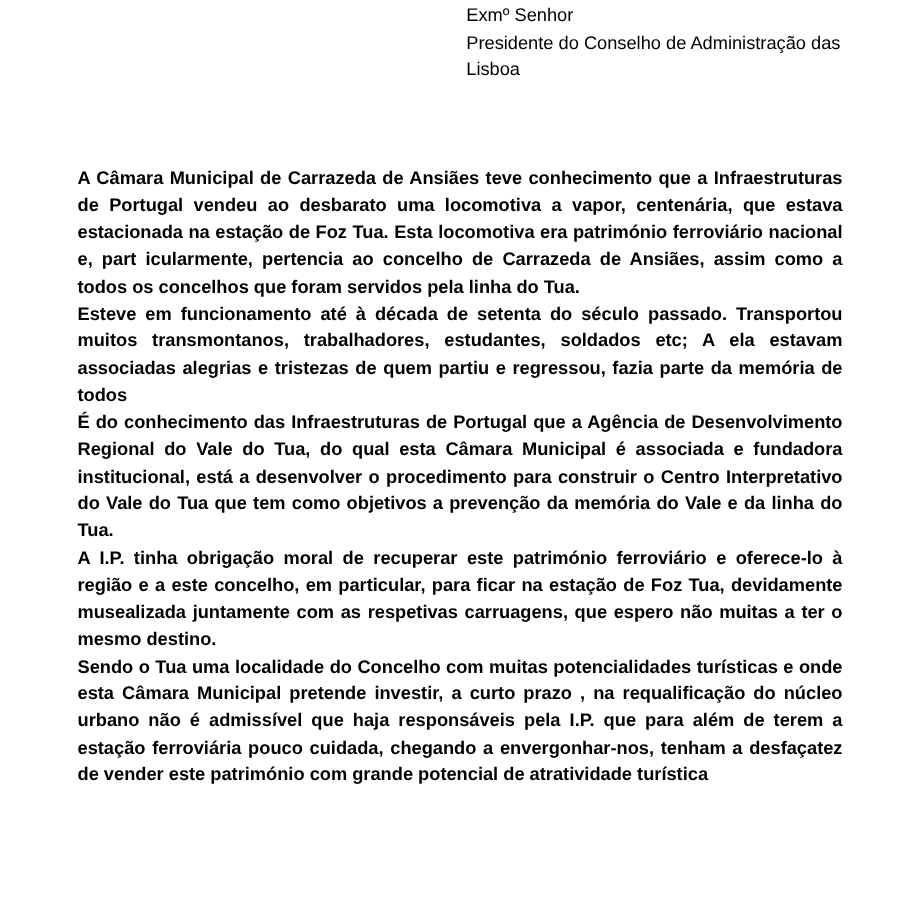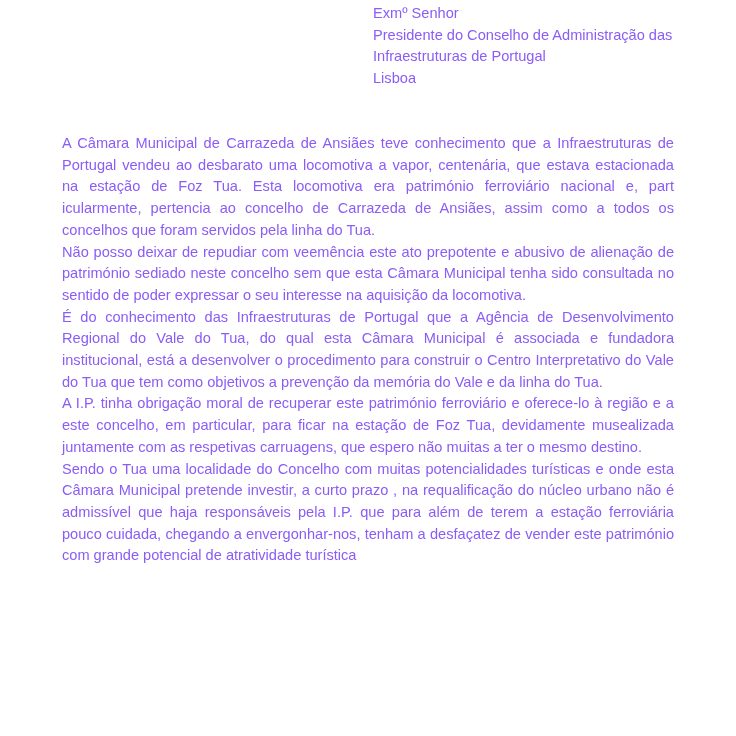--- a/index.html
+++ b/index.html
@@ -9,21 +9,21 @@
     height: 736px;
     background: #ffffff;
     overflow: hidden;
   }
   .page {
     position: relative;
     width: 736px;
     height: 736px;
     background: #ffffff;
     font-family: "Liberation Sans", sans-serif;
-    color: #8b5cf6;
+    color: #000000;
   }
   .recipient-block {
     position: absolute;
     left: 373px;
     top: 3px;
     font-size: 14.6px;
     line-height: 21.7px;
     white-space: nowrap;
   }
   .recipient-block .line {
@@ -34,39 +34,39 @@
     left: 62px;
     top: 133px;
     width: 612px;
     font-size: 14.6px;
     line-height: 21.7px;
   }
   .body-block p {
     margin: 0;
     text-align: justify;
     text-justify: inter-word;
+    font-weight: bold;
   }
   .closing {
     margin-top: 26px;
     text-align: left;
   }
 </style>
 </head>
 <body>
 
 <div class="page">
 
   <div class="recipient-block">
     <span class="line">Exmº Senhor</span>
     <span class="line">Presidente do Conselho de Administração das</span>
-    <span class="line">Infraestruturas de Portugal</span>
     <span class="line">Lisboa</span>
   </div>
 
   <div class="body-block">
     <p>A Câmara Municipal de Carrazeda de Ansiães teve conhecimento que a Infraestruturas de Portugal vendeu ao desbarato uma locomotiva a vapor, centenária, que estava estacionada na estação de Foz Tua. Esta locomotiva era património ferroviário nacional e, part icularmente, pertencia ao concelho de Carrazeda de Ansiães, assim como a todos os concelhos que foram servidos pela linha do Tua.</p>
-    <p>Não posso deixar de repudiar com veemência este ato prepotente e abusivo de alienação de património sediado neste concelho sem que esta Câmara Municipal tenha sido consultada no sentido de poder expressar o seu interesse na aquisição da locomotiva.</p>
+    <p>Esteve em funcionamento até à década de setenta do século passado. Transportou muitos transmontanos, trabalhadores, estudantes, soldados etc; A ela estavam associadas alegrias e tristezas de quem partiu e regressou, fazia parte da memória de todos</p>
     <p>É do conhecimento das Infraestruturas de Portugal que a Agência de Desenvolvimento Regional do Vale do Tua, do qual esta Câmara Municipal é associada e fundadora institucional, está a desenvolver o procedimento para construir o Centro Interpretativo do Vale do Tua que tem como objetivos a prevenção da memória do Vale e da linha do Tua.</p>
     <p>A I.P. tinha obrigação moral de recuperar este património ferroviário e oferece-lo à região e a este concelho, em particular, para ficar na estação de Foz Tua, devidamente musealizada juntamente com as respetivas carruagens, que espero não muitas a ter o mesmo destino.</p>
     <p>Sendo o Tua uma localidade do Concelho com muitas potencialidades turísticas e onde esta Câmara Municipal pretende investir, a curto prazo , na requalificação do núcleo urbano não é admissível que haja responsáveis pela I.P. que para além de terem a estação ferroviária pouco cuidada, chegando a envergonhar-nos, tenham a desfaçatez de vender este património com grande potencial de atratividade turística</p>
   </div>
 
 </div>
 
 </body></html>

